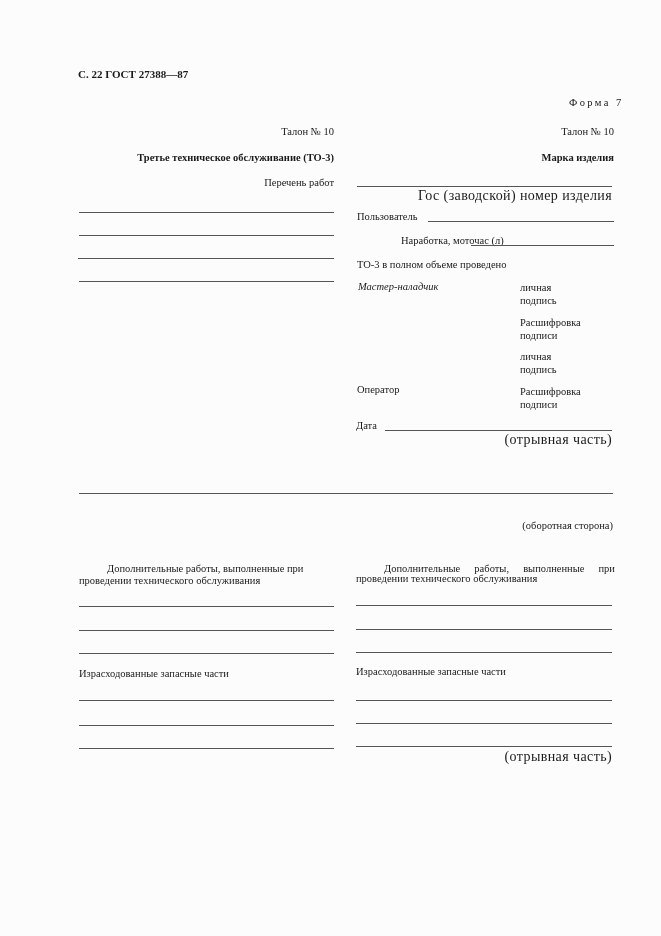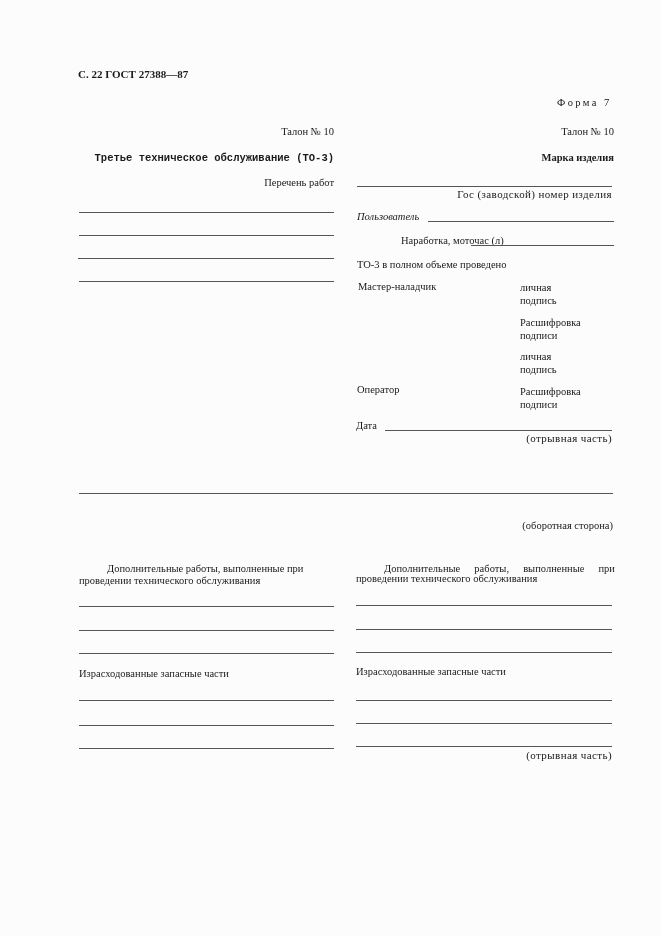--- a/index.html
+++ b/index.html
@@ -6,59 +6,59 @@
     body {
       width: 661px; height: 936px;
       background: #fcfcfc;
       position: relative;
       overflow: hidden;
       font-family: "Liberation Serif", "DejaVu Serif", serif;
       color: #1a1a1a;
     }
     .abs { position: absolute; white-space: nowrap; }
     .t10 { font-size: 10.5px; }
-    .small { font-size: 11px; letter-spacing: 0.4px; }
+    .small { font-size: 14px; letter-spacing: 0.4px; }
     .bold { font-weight: bold; }
     .line { position: absolute; height: 0; border-top: 1px solid #555; }
     .center { text-align: right; }
     .right { text-align: left; }
     .spaced { letter-spacing: 2.4px; }
     .justify-line { display: flex; justify-content: space-between; }
   </style>
 </head>
 <body>
 
 <div class="abs bold" style="left:78px; top:68px; font-size:11px;">С. 22 ГОСТ 27388—87</div>
-<div class="abs t10 spaced" style="left:557px; top:97px;text-align:right;">Форма 7</div>
+<div class="abs t10 spaced" style="left:569px; top:97px;text-align:right;">Форма 7</div>
 
 <div>
   <div class="abs t10 center" style="left:78px; width:256px; top:126px;">Талон № 10</div>
-  <div class="abs t10 bold center" style="left:78px; width:256px; top:152px;font-family:Liberation Mono, monospace;">Третье техническое обслуживание (ТО-3)</div>
+  <div class="abs t10 bold center" style="left:78px; width:256px; top:152px;">Третье техническое обслуживание (ТО-3)</div>
   <div class="abs t10 center" style="left:78px; width:256px; top:177px;">Перечень работ</div>
   <div class="line" style="left:79px; width:255px; top:212px;"></div>
   <div class="line" style="left:79px; width:255px; top:235px;"></div>
   <div class="line" style="left:78px; width:256px; top:258px;"></div>
   <div class="line" style="left:79px; width:255px; top:281px;"></div>
 </div>
 
 <div>
   <div class="abs t10 center" style="left:356px; width:258px; top:126px;">Талон № 10</div>
   <div class="abs t10 bold center" style="left:356px; width:258px; top:152px;">Марка изделия</div>
   <div class="line" style="left:357px; width:255px; top:186px;"></div>
   <div class="abs small center" style="left:357px; width:255px; top:188px;">Гос (заводской) номер изделия</div>
 
-  <div class="abs t10" style="left:357px; top:211px;font-style:italic;">Пользователь</div>
+  <div class="abs t10" style="left:357px; top:211px;">Пользователь</div>
   <div class="line" style="left:428px; width:186px; top:221px;"></div>
 
   <div class="abs t10" style="left:357px; top:235px;margin-left:44px;">Наработка, моточас (л)</div>
   <div class="line" style="left:471px; width:143px; top:245px;"></div>
 
   <div class="abs t10" style="left:357px; top:259px;">ТО-3 в полном объеме проведено</div>
 
-  <div class="abs t10" style="left:358px; top:281px;">Мастер-наладчик</div>
+  <div class="abs t10" style="left:358px; top:281px;font-style:italic;">Мастер-наладчик</div>
   <div class="abs t10 right" style="left:520px; width:94px; top:282px;">личная</div>
   <div class="abs t10 right" style="left:520px; width:94px; top:295px;">подпись</div>
   <div class="abs t10 right" style="left:520px; width:94px; top:317px;">Расшифровка</div>
   <div class="abs t10 right" style="left:520px; width:94px; top:330px;">подписи</div>
 
   <div class="abs t10" style="left:357px; top:344px;margin-top:40px;">Оператор</div>
   <div class="abs t10 right" style="left:520px; width:94px; top:351px;">личная</div>
   <div class="abs t10 right" style="left:520px; width:94px; top:364px;">подпись</div>
   <div class="abs t10 right" style="left:520px; width:94px; top:386px;">Расшифровка</div>
   <div class="abs t10 right" style="left:520px; width:94px; top:399px;">подписи</div>

